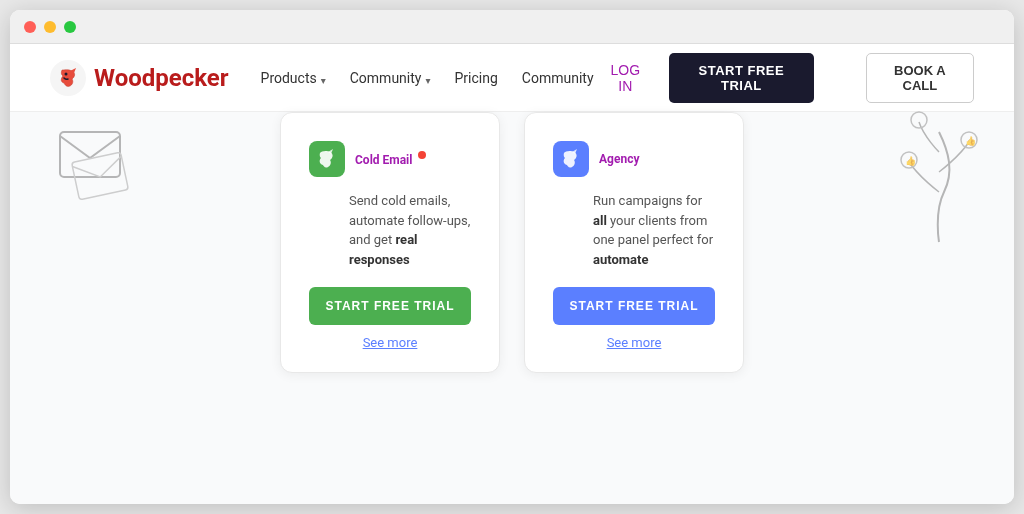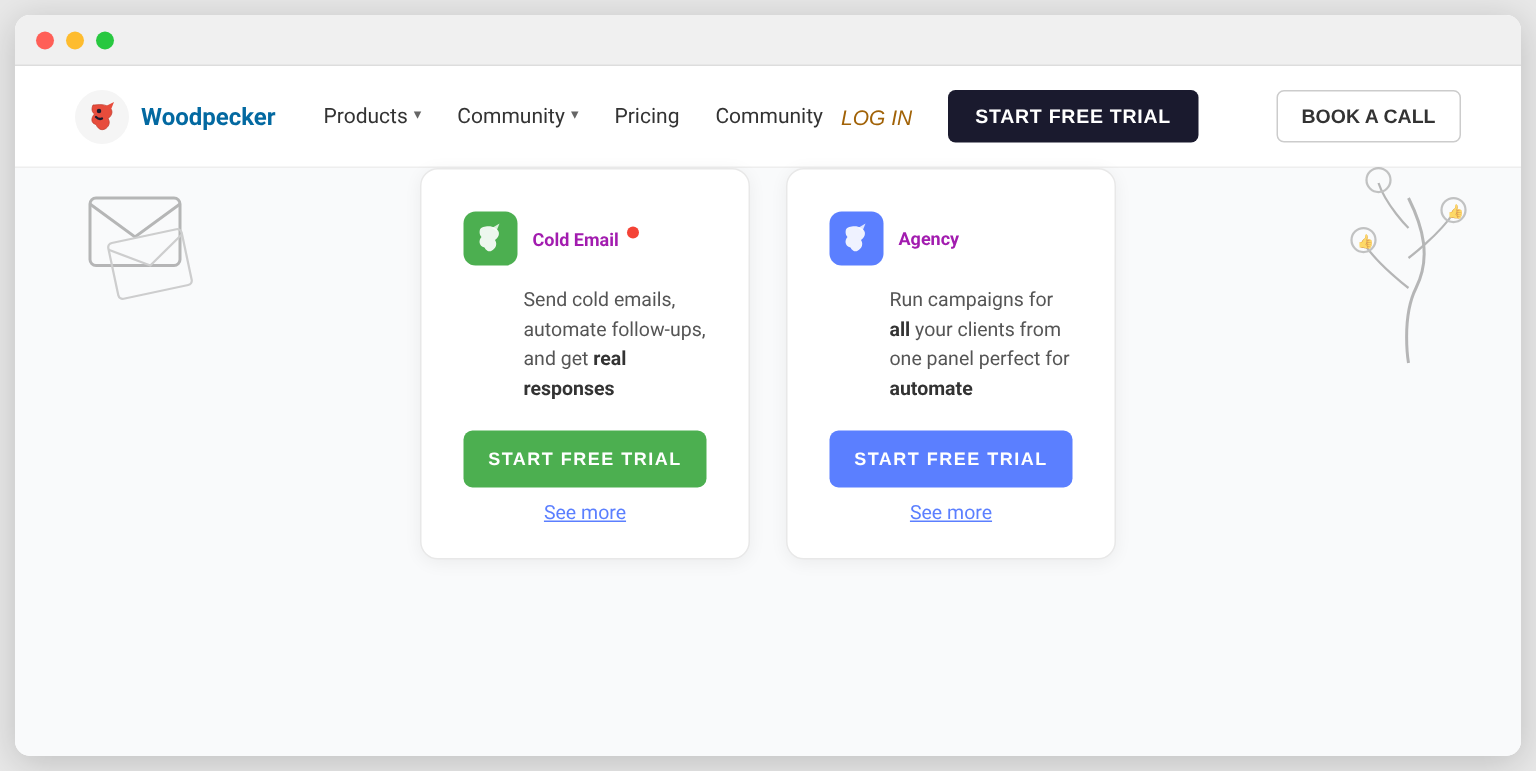--- a/index.html
+++ b/index.html
@@ -53,57 +53,56 @@
       display: flex;
       align-items: center;
       gap: 8px;
       margin-right: 32px;
     }
     .logo-icon {
       width: 36px;
       height: 36px;
     }
     .logo-text {
-      font-size: 16px;
+      font-size: 24px;
       font-weight: 700;
-      color: #0369a1;
+      color: #b91c1c;
     }
     .nav-links {
       display: flex;
       align-items: center;
       gap: 24px;
       flex: 1;
     }
     .nav-link {
       font-size: 14px;
       color: #333;
       text-decoration: none;
       display: flex;
-      align-items: flex-start;
+      align-items: flex-end;
       gap: 4px;
       cursor: pointer;
     }
     .nav-link .chevron {
       font-size: 10px;
       color: #666;
     }
     .nav-actions {
       display: flex;
       align-items: center;
       gap: 12px;
     }
     .btn-login {
       font-size: 14px;
-      color: #a16207;
+      color: #a21caf;
       background: none;
       border: none;
       cursor: pointer;
       font-weight: 500;
       padding: 8px 12px;
-      font-style: italic;
     }
     .btn-start-trial {
       background: #1a1a2e;
       color: #fff;
       border: none;
       border-radius: 5px;
       padding: 10px 18px;
       font-size: 13px;
       font-weight: 700;
       letter-spacing: 0.5px;

